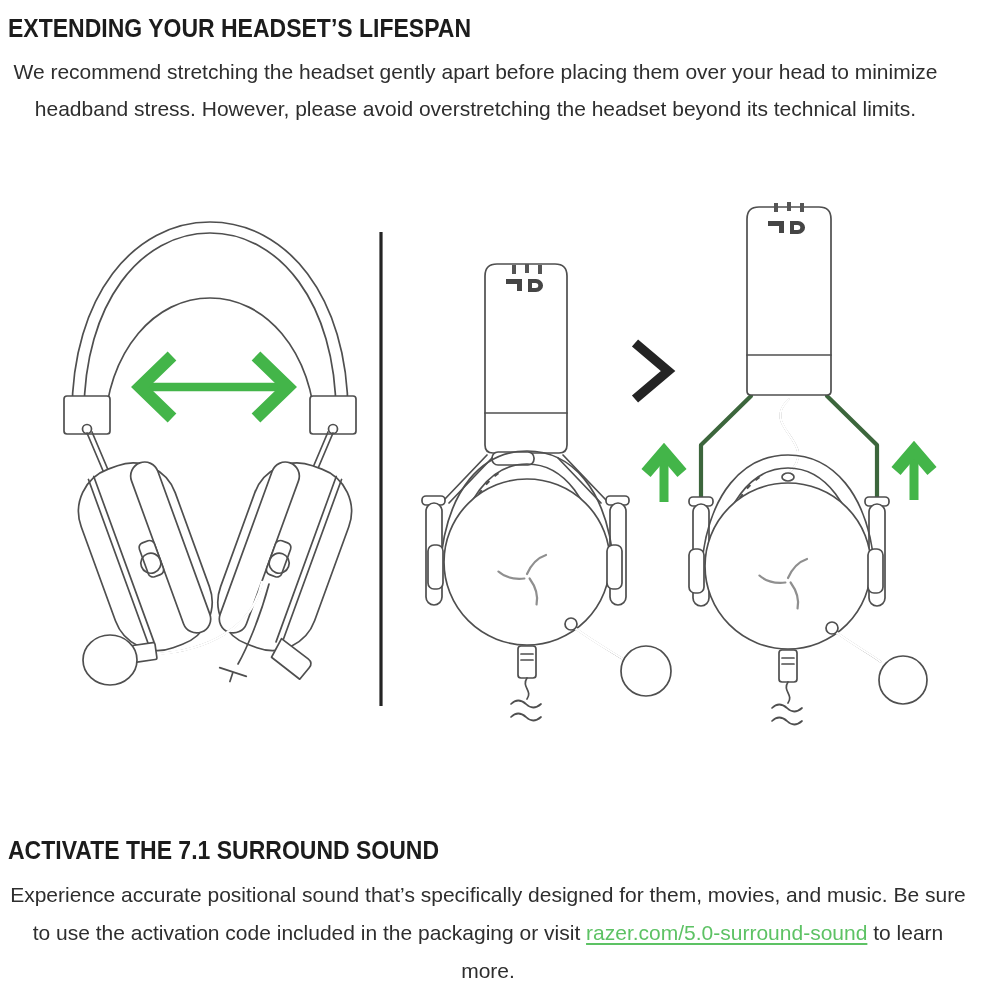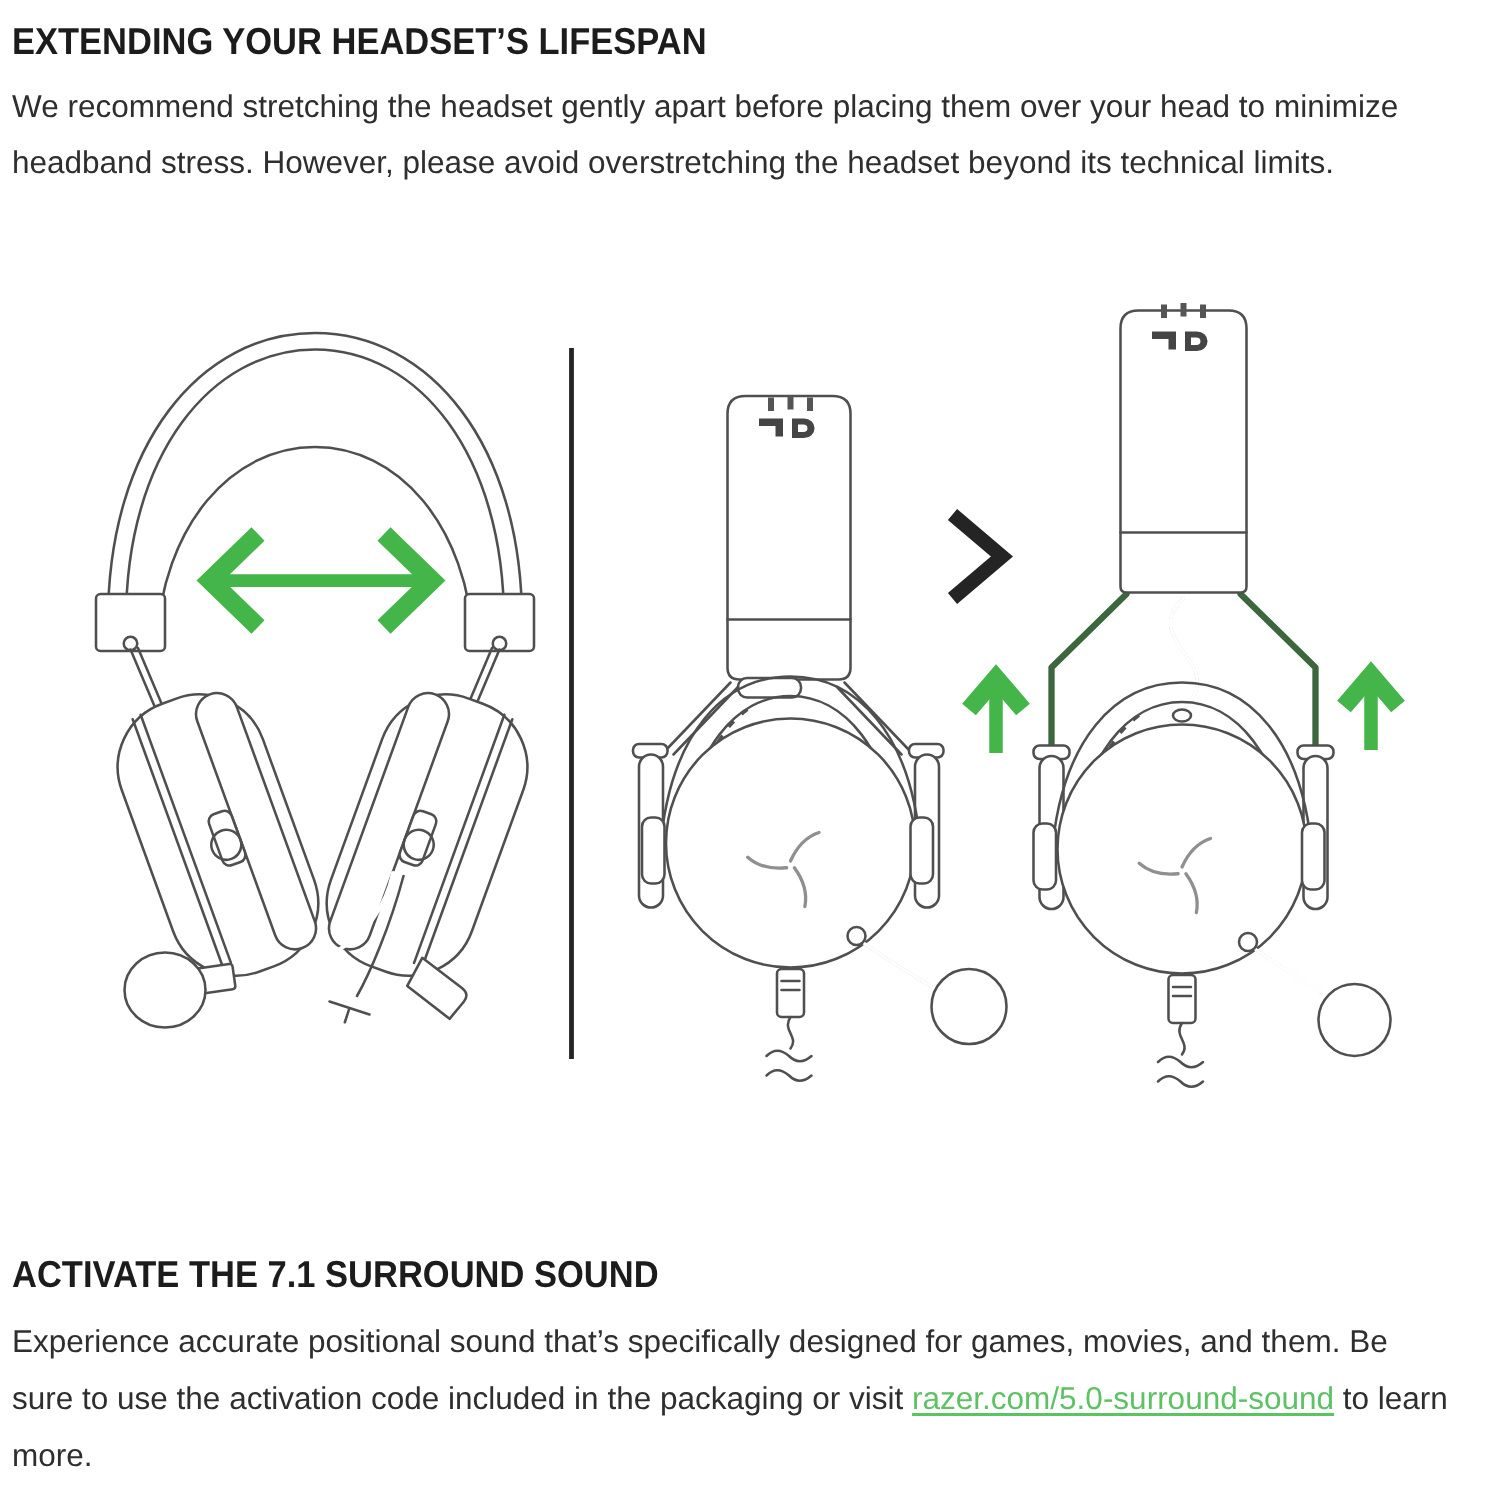--- a/index.html
+++ b/index.html
@@ -21,21 +21,21 @@
   .heading{
     position:absolute;left:8px;margin:0;
     font-size:25px;font-weight:700;color:var(--text-heading);
     letter-spacing:0px;white-space:nowrap;
     transform:scaleX(0.92);transform-origin:0 50%;
   }
   .heading-lifespan{top:14px;}
   .heading-surround{top:836px;}
   .body-text{
     position:absolute;left:8px;margin:0;
-    font-size:21px;line-height:37px;color:var(--text-body);
+    font-size:21px;line-height:37px;color:var(--text-body);text-align:center;
   }
   .body-lifespan{top:53px;width:935px;}
   .body-surround{top:876px;width:960px;line-height:38px;}
   .link{
     color:var(--link-green);
     text-decoration:underline;
     text-decoration-thickness:2px;
     text-underline-offset:3px;
     cursor:pointer;
   }
@@ -224,13 +224,13 @@
       <path class="la" stroke-width="2" d="M772,721 q7,-7 15,0 q7,7 15,0"></path>
     </g>
   </g>
 </svg>
 </div>
 
 <h2 class="heading heading-lifespan">EXTENDING YOUR HEADSET’S LIFESPAN</h2>
 <p class="body-text body-lifespan">We recommend stretching the headset gently apart before placing them over your head to minimize headband stress. However, please avoid overstretching the headset beyond its technical limits.</p>
 
 <h2 class="heading heading-surround">ACTIVATE THE 7.1 SURROUND SOUND</h2>
-<p class="body-text body-surround"><span>Experience accurate positional sound that’s specifically designed for games, movies, and them. Be sure to use the activation code included in the packaging or visit </span><a class="link">razer.com/5.0-surround-sound</a><span> to learn more.</span></p>
+<p class="body-text body-surround"><span>Experience accurate positional sound that’s specifically designed for them, movies, and music. Be sure to use the activation code included in the packaging or visit </span><a class="link">razer.com/5.0-surround-sound</a><span> to learn more.</span></p>
 
 </body></html>

